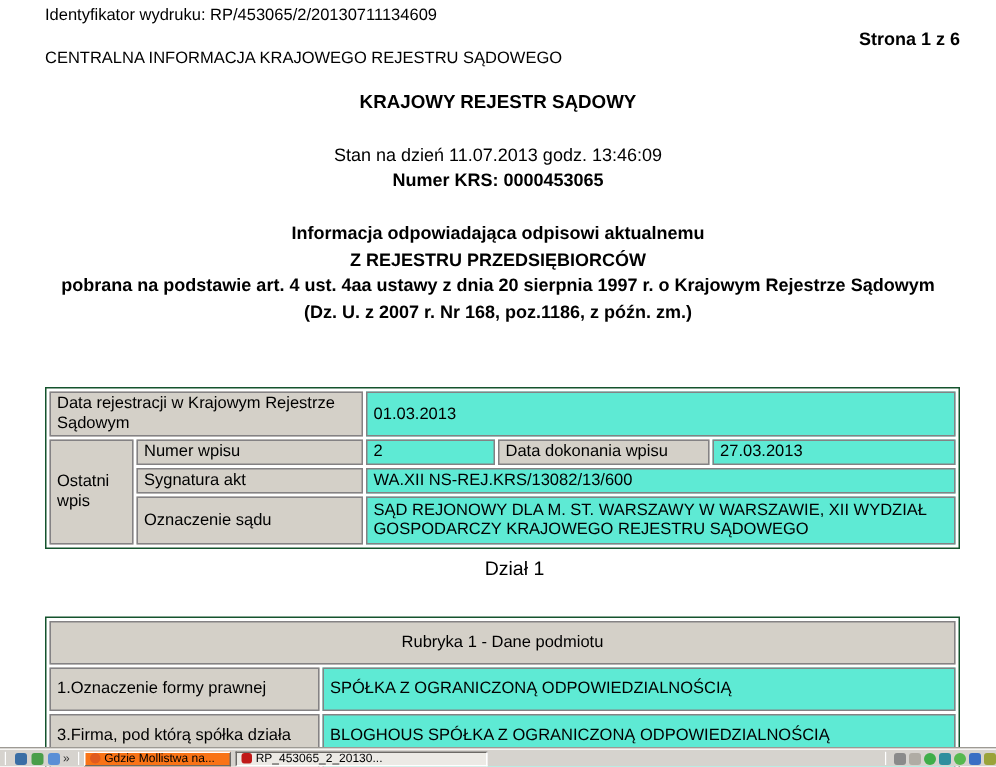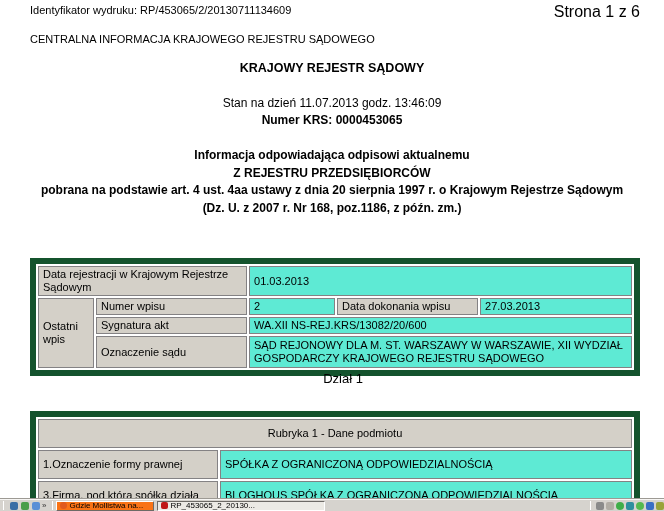--- a/index.html
+++ b/index.html
@@ -6,29 +6,29 @@
   html,body { margin:0; padding:0; }
   body {
     width:664px; height:511px; position:relative; overflow:hidden;
     background:#ffffff; color:#000;
     font-family:"Liberation Sans", sans-serif;
   }
   .abs { position:absolute; }
   .center { text-align:center; }
 
   #print-id { left:30px; top:4px; font-size:11px; }
-  #page-num { right:24px; top:3px; font-size:16px; font-weight:normal; }
+  #page-num { right:24px; top:19px; font-size:12px; font-weight:bold; }
   #org-line { left:30px; top:33px; font-size:11px; }
   #doc-title { left:0; top:61px; width:664px; font-size:12.5px; font-weight:bold; }
   #state-line { left:0; top:96px; width:664px; font-size:12px; }
   #krs-line { left:0; top:113px; width:664px; font-size:12px; font-weight:bold; }
   #info-block { left:32px; top:147px; width:600px; font-size:12px; font-weight:bold; line-height:17.5px; }
 
   table { border-collapse:separate; border-spacing:2px; table-layout:fixed;
-          border:6px solid #14532d; background:#fff; }
+          border:1px solid #14532d; background:#fff; }
   td { border:1px solid #848284; font-size:11px; padding:1px 4px;
        vertical-align:middle; overflow:hidden; line-height:13px; }
   td.lbl { background:#d4d0c8; }
   td.val { background:#5eead4; }
 
   #reg-table { left:30px; top:258px; width:610px; }
   #reg-table td { height:17px; }
   #reg-table td.tall { height:32px; }
 
   #dzial-title { left:0; top:371px; width:664px; font-size:13px;margin-left:11px; }
@@ -91,21 +91,21 @@
   </tr>
   <tr>
     <td class="lbl" rowspan="3">Ostatni wpis</td>
     <td class="lbl">Numer wpisu</td>
     <td class="val">2</td>
     <td class="lbl">Data dokonania wpisu</td>
     <td class="val">27.03.2013</td>
   </tr>
   <tr>
     <td class="lbl">Sygnatura akt</td>
-    <td class="val" colspan="3">WA.XII NS-REJ.KRS/13082/20/600</td>
+    <td class="val" colspan="3">WA.XII NS-REJ.KRS/13082/13/600</td>
   </tr>
   <tr>
     <td class="lbl tall">Oznaczenie sądu</td>
     <td class="val tall" colspan="3">SĄD REJONOWY DLA M. ST. WARSZAWY W WARSZAWIE, XII WYDZIAŁ GOSPODARCZY KRAJOWEGO REJESTRU SĄDOWEGO</td>
   </tr>
 </tbody>
   </table>
 
 <div id="dzial-title" class="abs center">Dział 1</div>
 

